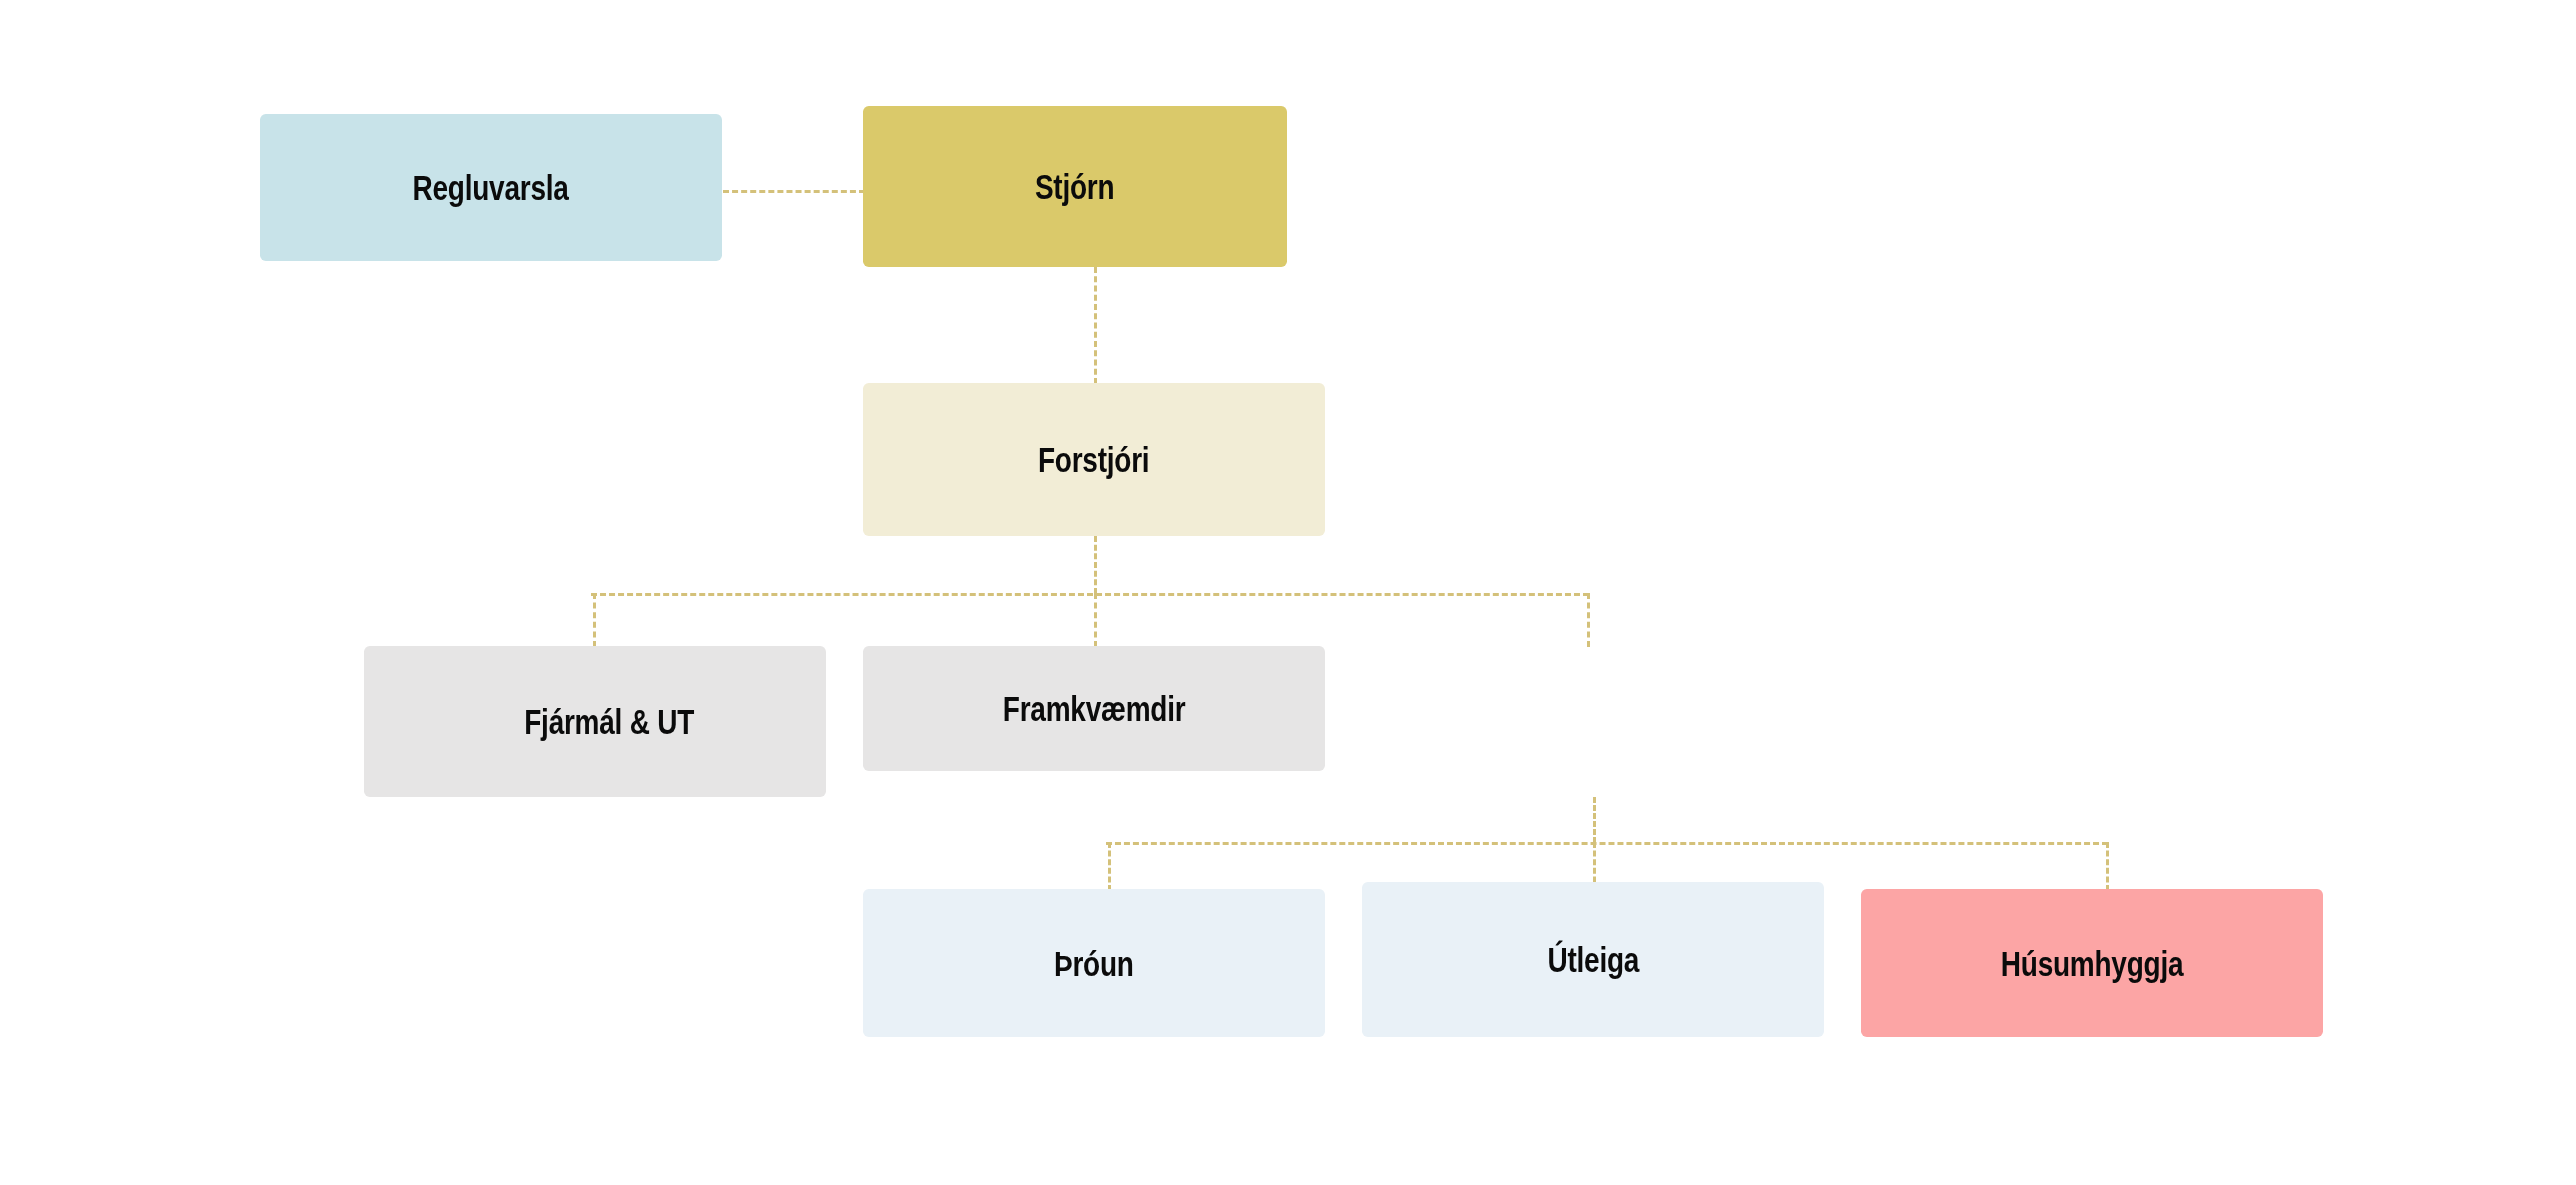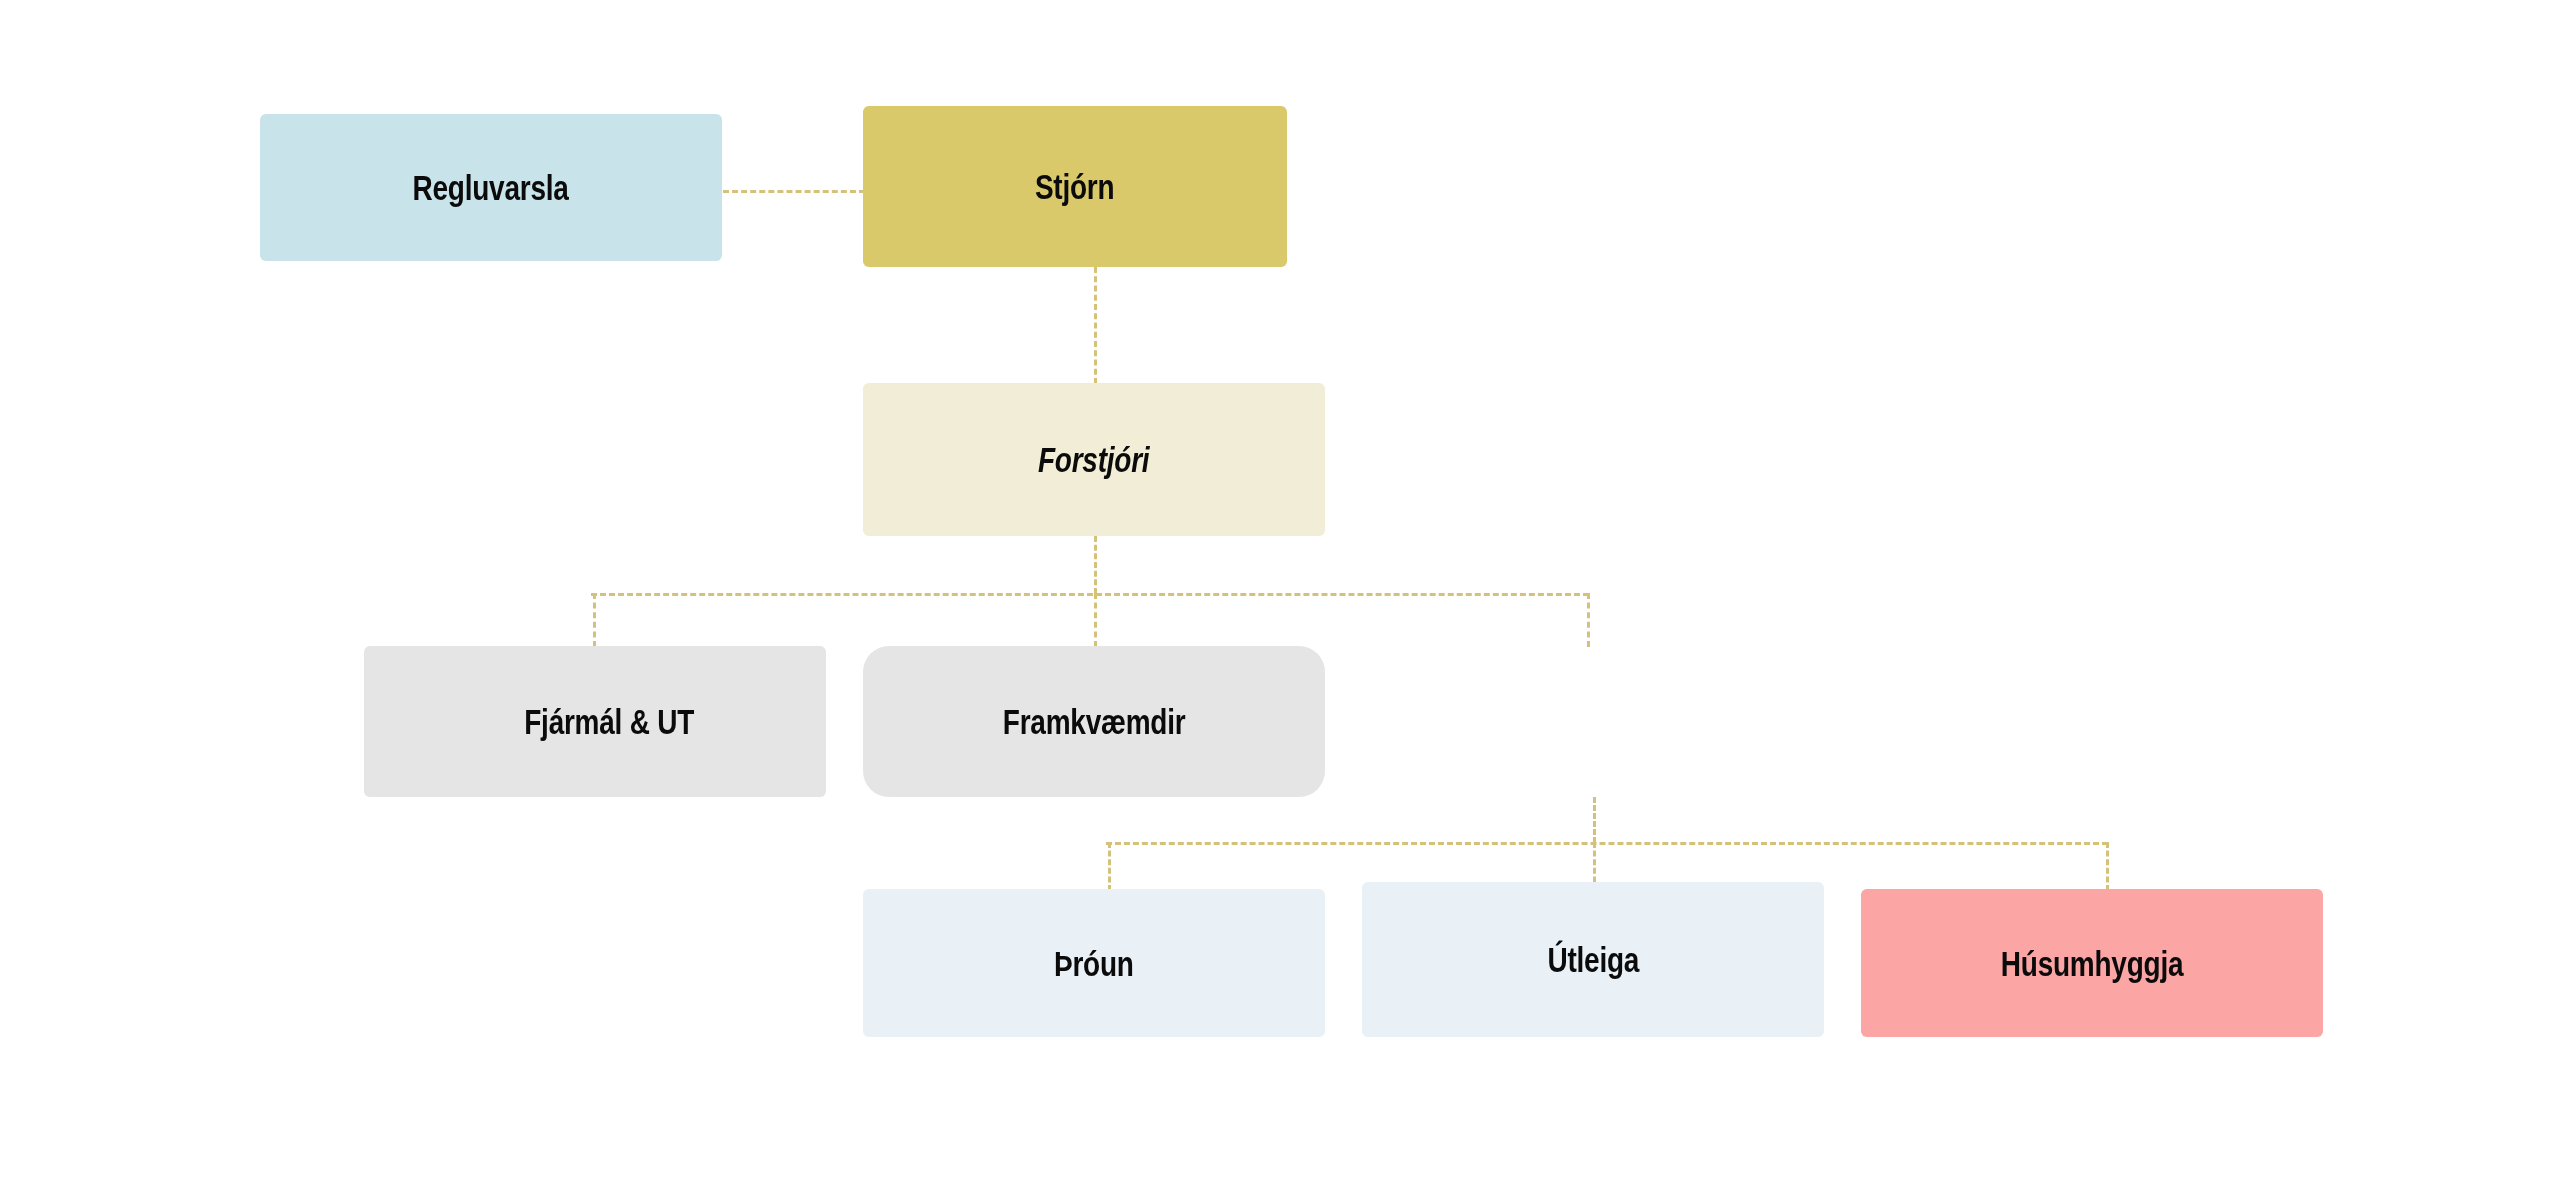--- a/index.html
+++ b/index.html
@@ -75,29 +75,29 @@
   <div class="conn-v" style="left: 2106px; top: 842px; height: 49px; border-left-color: rgb(212, 193, 122);"></div>
 
   <div class="node" style="left: 260px; top: 114px; width: 462px; height: 147px; background: rgb(200, 227, 233);">
     <span class="node-label" style="color: rgb(11, 11, 11);">Regluvarsla</span>
   </div>
 
   <div class="node" style="left: 863px; top: 106px; width: 424px; height: 161px; background: rgb(218, 201, 106);">
     <span class="node-label" style="color: rgb(11, 11, 11);">Stjórn</span>
   </div>
 
-  <div class="node" style="left: 863px; top: 383px; width: 462px; height: 153px; background: rgb(242, 237, 214); font-style: italic;">
+  <div class="node" style="left: 863px; top: 383px; width: 462px; height: 153px; background: rgb(242, 237, 214);">
     <span class="node-label" style="color: rgb(11, 11, 11);">Forstjóri</span>
   </div>
 
   <div class="node" style="left: 364px; top: 646px; width: 462px; height: 151px; background: rgb(230, 229, 229); padding-left: 28px;">
     <span class="node-label" style="color: rgb(11, 11, 11);">Fjármál &amp; UT</span>
   </div>
 
-  <div class="node" style="left: 863px; top: 646px; width: 462px; height: 151px; background: rgb(230, 229, 229); border-radius: 26px;">
+  <div class="node" style="left: 863px; top: 646px; width: 462px; height: 125px; background: rgb(230, 229, 229);">
     <span class="node-label" style="color: rgb(11, 11, 11);">Framkvæmdir</span>
   </div>
 
 
   <div class="node" style="left: 863px; top: 889px; width: 462px; height: 148px; background: rgb(233, 241, 247);">
     <span class="node-label" style="color: rgb(11, 11, 11);">Þróun</span>
   </div>
 
   <div class="node" style="left: 1362px; top: 882px; width: 462px; height: 155px; background: rgb(233, 241, 247);">
     <span class="node-label" style="color: rgb(11, 11, 11);">Útleiga</span>

